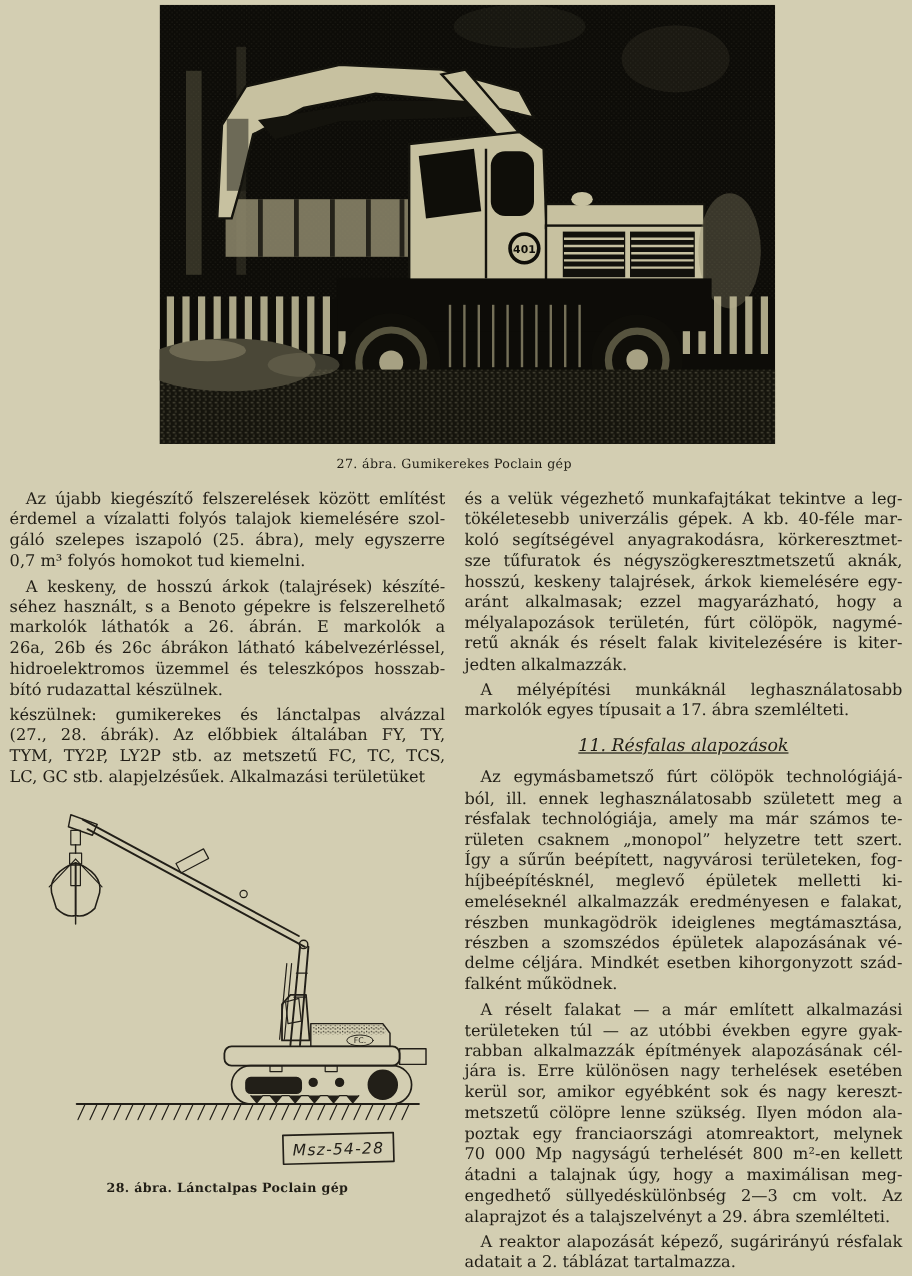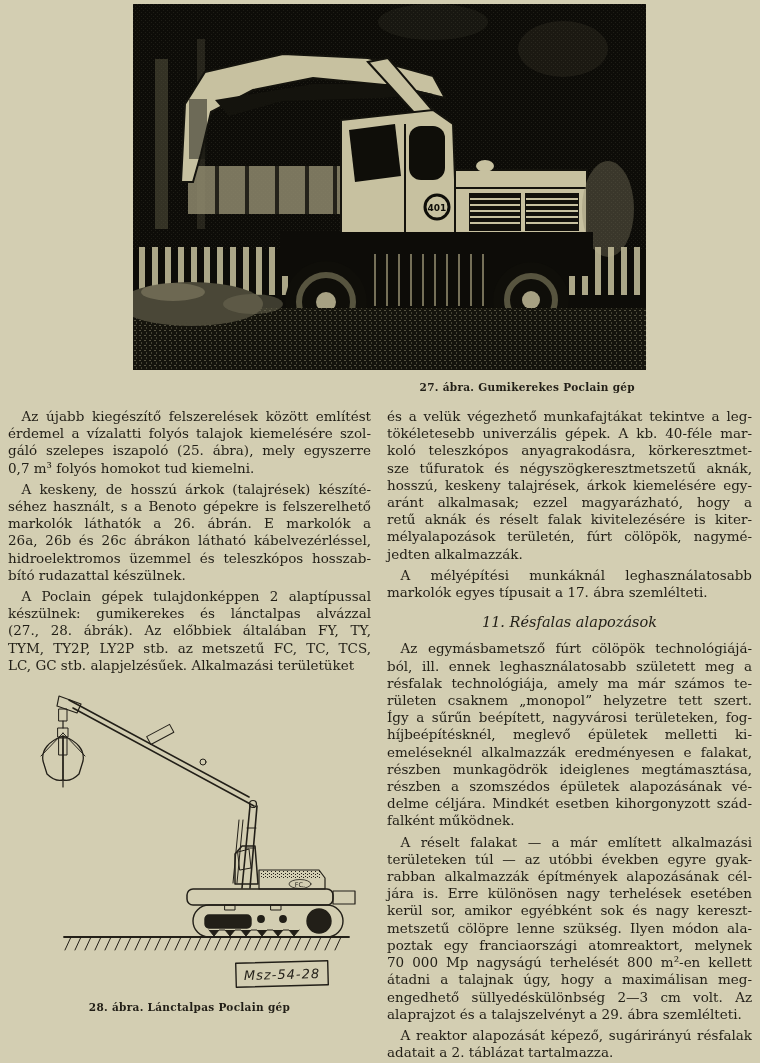--- a/index.html
+++ b/index.html
@@ -4,29 +4,29 @@
 <style>
   html,body{margin:0;padding:0;}
   body{
     width:760px;height:1063px;position:relative;overflow:hidden;
     background:#d3ceb2;
     font-family:"DejaVu Serif","Liberation Serif",serif;
     color:#211e16;
   }
   .photo{position:absolute;left:122px;top:4px;width:513px;height:366px;padding-left:11px;}
   .caption-27{position:absolute;left:122px;top:381px;width:513px;
-    text-align:right;font-size:10.5px;font-weight:bold;letter-spacing:.3px;}
+    text-align:center;font-size:10.5px;font-weight:normal;letter-spacing:.3px;}
   .col{position:absolute;top:408px;font-size:13.5px;line-height:17.2px;}
   .col-left{left:8px;width:363px;}
   .col-right{left:387px;width:365px;}
   .para{margin:0 0 4px 0;}
   .tline{text-align:justify;text-align-last:justify;white-space:pre-wrap;}
   .tline.last{text-align-last:left;}
   .section-heading{text-align:center;font-style:italic;font-size:14.5px;
-    margin:13px 0 9px 0;}
+    margin:13px 0 9px 0;text-decoration:underline;}
   .fig28{display:block;margin:4px auto 0 auto;}
   .caption-28{margin-top:8px;text-align:center;font-size:10.5px;
     font-weight:bold;letter-spacing:.3px;}
 </style>
 </head>
 <body>
 
 <div class="photo">
   <svg width="513" height="366" viewBox="0 0 513 366">
     <defs>
@@ -172,21 +172,20 @@
     </div>
   <div class="para">
       <div class="tline"> A keskeny, de hosszú árkok (talajrések) készíté-</div>
       <div class="tline">séhez használt, s a Benoto gépekre is felszerelhető</div>
       <div class="tline">markolók láthatók a 26. ábrán. E markolók a</div>
       <div class="tline">26a, 26b és 26c ábrákon látható kábelvezérléssel,</div>
       <div class="tline">hidroelektromos üzemmel és teleszkópos hosszab-</div>
       <div class="tline last">bító rudazattal készülnek.</div>
     </div>
   <div class="para">
-      <div class="tline"> A Poclain gépek tulajdonképpen 2 alaptípussal</div>
       <div class="tline">készülnek: gumikerekes és lánctalpas alvázzal</div>
       <div class="tline">(27., 28. ábrák). Az előbbiek általában FY, TY,</div>
       <div class="tline">TYM, TY2P, LY2P stb. az metszetű FC, TC, TCS,</div>
       <div class="tline last">LC, GC stb. alapjelzésűek. Alkalmazási területüket</div>
     </div>
 
   <svg class="fig28" width="362" height="313" viewBox="0 0 362 313">
     <defs>
       <pattern id="stipple" width="4" height="3" patternUnits="userSpaceOnUse">
         <rect width="4" height="3" fill="none"></rect>
@@ -298,26 +297,26 @@
     </g>
   </svg>
 
   <div class="caption-28">28. ábra. Lánctalpas Poclain gép</div>
 </div>
 
 <div class="col col-right">
   <div class="para">
       <div class="tline">és a velük végezhető munkafajtákat tekintve a leg-</div>
       <div class="tline">tökéletesebb univerzális gépek. A kb. 40-féle mar-</div>
-      <div class="tline">koló teleszkópos anyagrakodásra, körkeresztmet-</div>
+      <div class="tline">koló segítségével anyagrakodásra, körkeresztmet-</div>
       <div class="tline">sze tűfuratok és négyszögkeresztmetszetű aknák,</div>
       <div class="tline">hosszú, keskeny talajrések, árkok kiemelésére egy-</div>
       <div class="tline">aránt alkalmasak; ezzel magyarázható, hogy a</div>
+      <div class="tline">mélyalapozások területén, fúrt cölöpök, nagymé-</div>
       <div class="tline">retű aknák és réselt falak kivitelezésére is kiter-</div>
-      <div class="tline">mélyalapozások területén, fúrt cölöpök, nagymé-</div>
       <div class="tline last">jedten alkalmazzák.</div>
     </div>
   <div class="para">
       <div class="tline"> A mélyépítési munkáknál leghasználatosabb</div>
       <div class="tline last">markolók egyes típusait a 17. ábra szemlélteti.</div>
     </div>
   <div class="section-heading">11. Résfalas alapozások</div>
   <div class="para">
       <div class="tline"> Az egymásbametsző fúrt cölöpök technológiájá-</div>
       <div class="tline">ból, ill. ennek leghasználatosabb született meg a</div>

